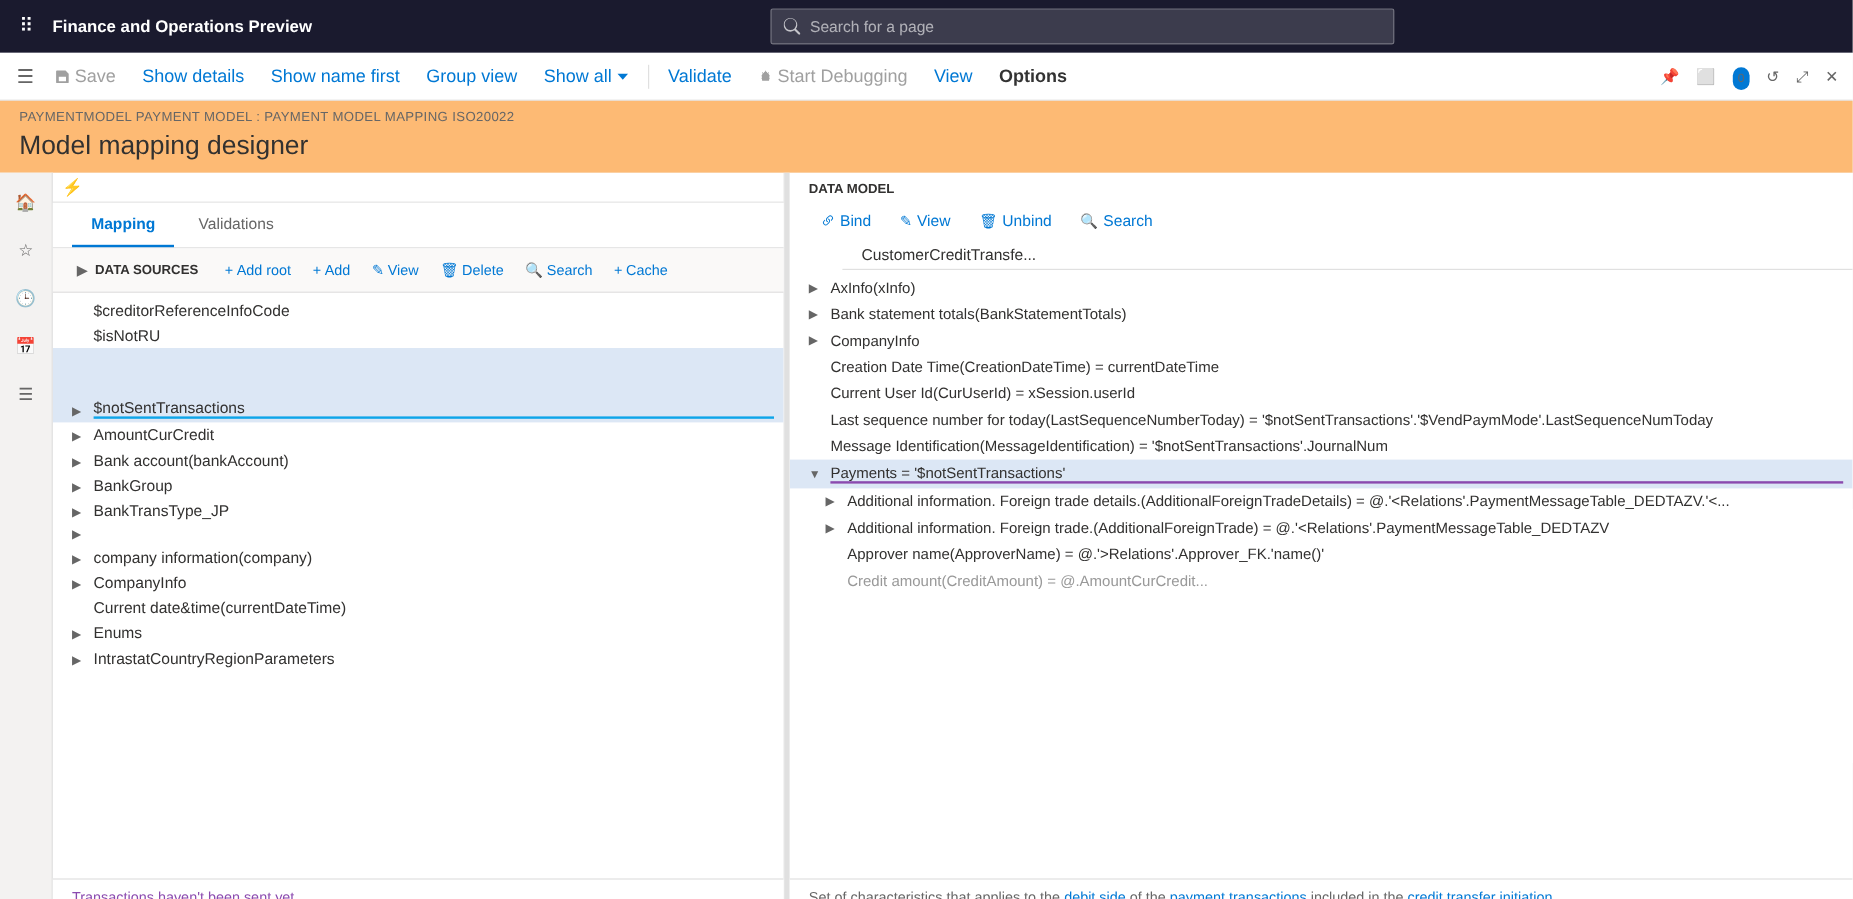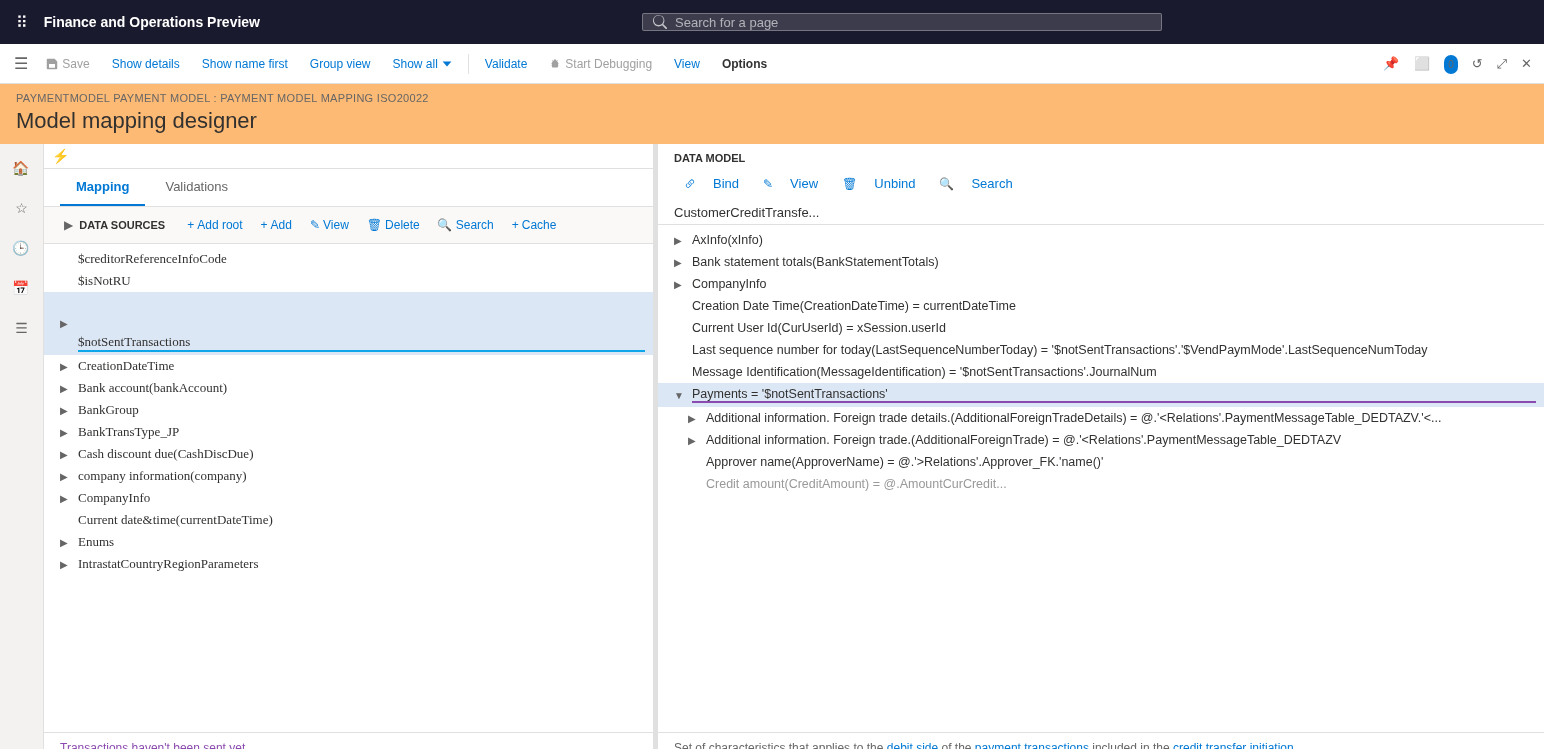--- a/index.html
+++ b/index.html
@@ -18,21 +18,21 @@
     .top-nav .app-title { color: #fff; font-size: 14px; font-weight: 600; white-space: nowrap; }
     .top-nav .search-bar {
       flex: 1;
       max-width: 520px;
       background: rgba(255,255,255,0.15);
       border: 1px solid rgba(255,255,255,0.3);
       border-radius: 2px;
       display: flex;
       align-items: center;
       padding: 0 10px;
-      height: 18px;
+      height: 30px;
       color: rgba(255,255,255,0.7);
       font-size: 13px;
       gap: 8px;
       margin: 18px auto;
     }
     .top-nav .right-icons {
       display: flex;
       align-items: center;
       gap: 14px;
       color: #fff;
@@ -56,21 +56,21 @@
       border-bottom: 1px solid #e0e0e0;
       height: 40px;
       padding: 0 8px;
       gap: 2px;
     }
     .toolbar .hamburger { color: #666; padding: 6px; cursor: pointer; font-size: 16px; }
     .toolbar-btn {
       display: flex; align-items: center; gap: 4px;
       padding: 4px 10px;
       color: #0078d4;
-      font-size: 12px;
+      font-size: 15px;
       cursor: pointer;
       border: none; background: none;
       white-space: nowrap;
     }
     .toolbar-btn.inactive { color: #a0a0a0; cursor: default; }
     .toolbar-divider { width: 1px; height: 20px; background: #e0e0e0; margin: 0 4px; }
     .toolbar-btn.active-menu { color: #333; font-weight: 600; }
     .toolbar-right { margin-left: auto; display: flex; gap: 6px; align-items: center; }
     .toolbar-right span { cursor: pointer; color: #666; padding: 4px; }
 
@@ -162,27 +162,26 @@
     }
 
     
     .tree-container {
       flex: 1;
       overflow-y: auto;
       padding: 4px 0;
     }
     .tree-item {
       display: flex;
-      align-items: center;
+      align-items: flex-end;
       padding: 3px 8px 3px 16px;
       font-size: 13px;
       color: #323130;
       cursor: pointer;
       gap: 4px;
-      font-family: Liberation Serif, serif;
     }
     .tree-item.selected { background: #dce7f5; }
     .tree-item .expand-icon { color: #666; font-size: 10px; width: 14px; }
     .tree-item-text { flex: 1; }
     .tree-item.selected .tree-item-text { border-bottom: 2px solid #8b4aaf; }
 
     
     .mapping-footer {
       padding: 8px 16px;
       font-size: 12px;
@@ -201,31 +200,32 @@
     .dm-header {
       padding: 8px 16px 0 16px;
     }
     .dm-title {
       font-size: 11px; font-weight: 700; text-transform: uppercase; color: #323130; margin-bottom: 8px;
     }
     .dm-actions {
       display: flex; align-items: center; gap: 4px; margin-bottom: 6px;
     }
     .dm-action-btn {
-      display: flex; align-items: center; gap: 17px;
+      display: flex; align-items: center; gap: 4px;
       padding: 4px 10px;
       color: #0078d4; font-size: 13px; cursor: pointer;
       background: none; border: none;
     }
     .dm-root-def {
       font-size: 11px; color: #666; padding: 4px 16px;
     }
     .dm-root-value {
       font-size: 13px; color: #323130; padding: 4px 16px;
       border-bottom: 1px solid #e0e0e0;
+      margin-left: 44px;
     }
     .dm-tree-container {
       flex: 1; overflow-y: auto; padding: 4px 0;
     }
     .dm-tree-item {
       display: flex;
       align-items: center;
       padding: 4px 8px 4px 16px;
       font-size: 12.5px;
       color: #323130;
@@ -390,37 +390,36 @@
       <div class="tree-item">
         <span class="expand-icon"></span>
         <span class="tree-item-text">$isNotRU</span>
       </div>
       <div class="tree-item selected">
         <span class="expand-icon">▶</span>
         <span class="tree-item-text" style="border-bottom:2px solid #0ea5e9;margin-top:39px;">$notSentTransactions</span>
       </div>
       <div class="tree-item">
         <span class="expand-icon">▶</span>
-        <span class="tree-item-text">CreationDateTime</span>
+        <span class="tree-item-text">AmountCurCredit</span>
       </div>
       <div class="tree-item">
         <span class="expand-icon">▶</span>
         <span class="tree-item-text">Bank account(bankAccount)</span>
       </div>
       <div class="tree-item">
         <span class="expand-icon">▶</span>
         <span class="tree-item-text">BankGroup</span>
       </div>
       <div class="tree-item">
         <span class="expand-icon">▶</span>
         <span class="tree-item-text">BankTransType_JP</span>
       </div>
       <div class="tree-item">
         <span class="expand-icon">▶</span>
-        <span class="tree-item-text">Cash discount due(CashDiscDue)</span>
       </div>
       <div class="tree-item">
         <span class="expand-icon">▶</span>
         <span class="tree-item-text">company information(company)</span>
       </div>
       <div class="tree-item">
         <span class="expand-icon">▶</span>
         <span class="tree-item-text">CompanyInfo</span>
       </div>
       <div class="tree-item">

